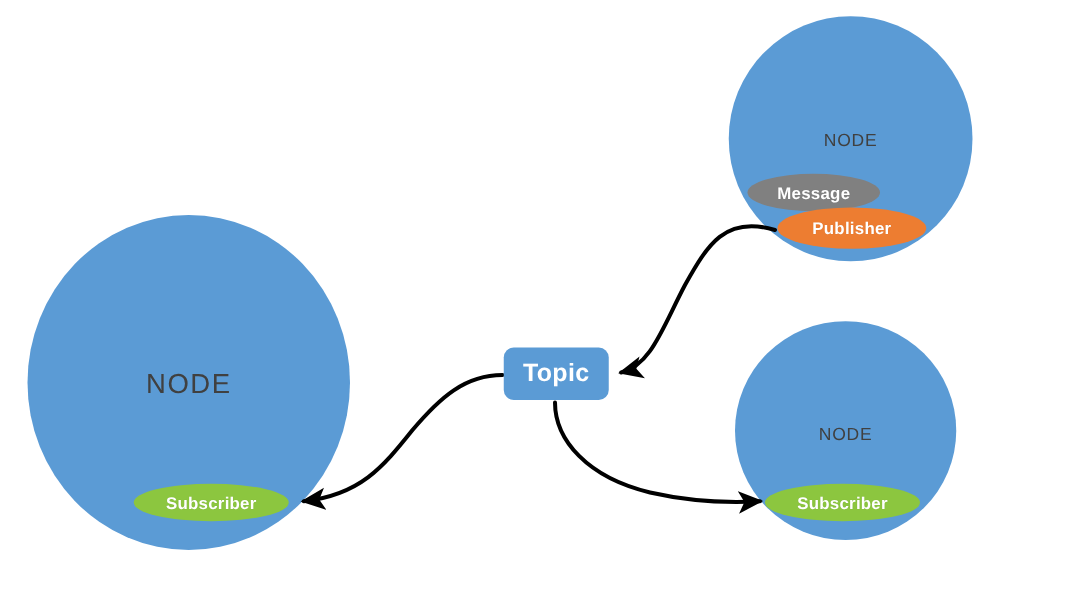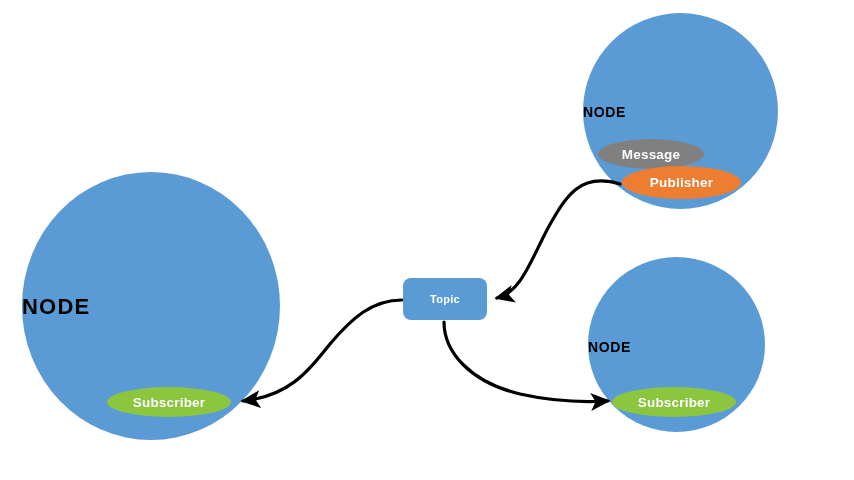--- a/index.html
+++ b/index.html
@@ -37,22 +37,23 @@
   }
   
   .node-circle {
     position: absolute;
     border-radius: 50%;
     background: #5b9bd5;
   }
   .node-label {
     position: absolute;
     width: 100%;
-    color: #000000;
-    font-weight: bold;
+    text-align: center;
+    color: #404040;
+    font-weight: normal;
     letter-spacing: 0.6px;
     pointer-events: none;
   }
   #node-left {
     left: 22px;
     top: 172px;
     width: 258px;
     height: 268px;
   }
   #node-left .node-label {
@@ -132,21 +133,21 @@
     top: 278px;
     width: 84px;
     height: 42px;
     border-radius: 8px;
     background: #5b9bd5;
     display: flex;
     align-items: center;
     justify-content: center;
     color: #ffffff;
     font-weight: bold;
-    font-size: 11px;
+    font-size: 20px;
     letter-spacing: 0.3px;
     z-index: 6;
   }
   
   #arrows {
     position: absolute;
     left: 0;
     top: 0;
     width: 854px;
     height: 480px;

